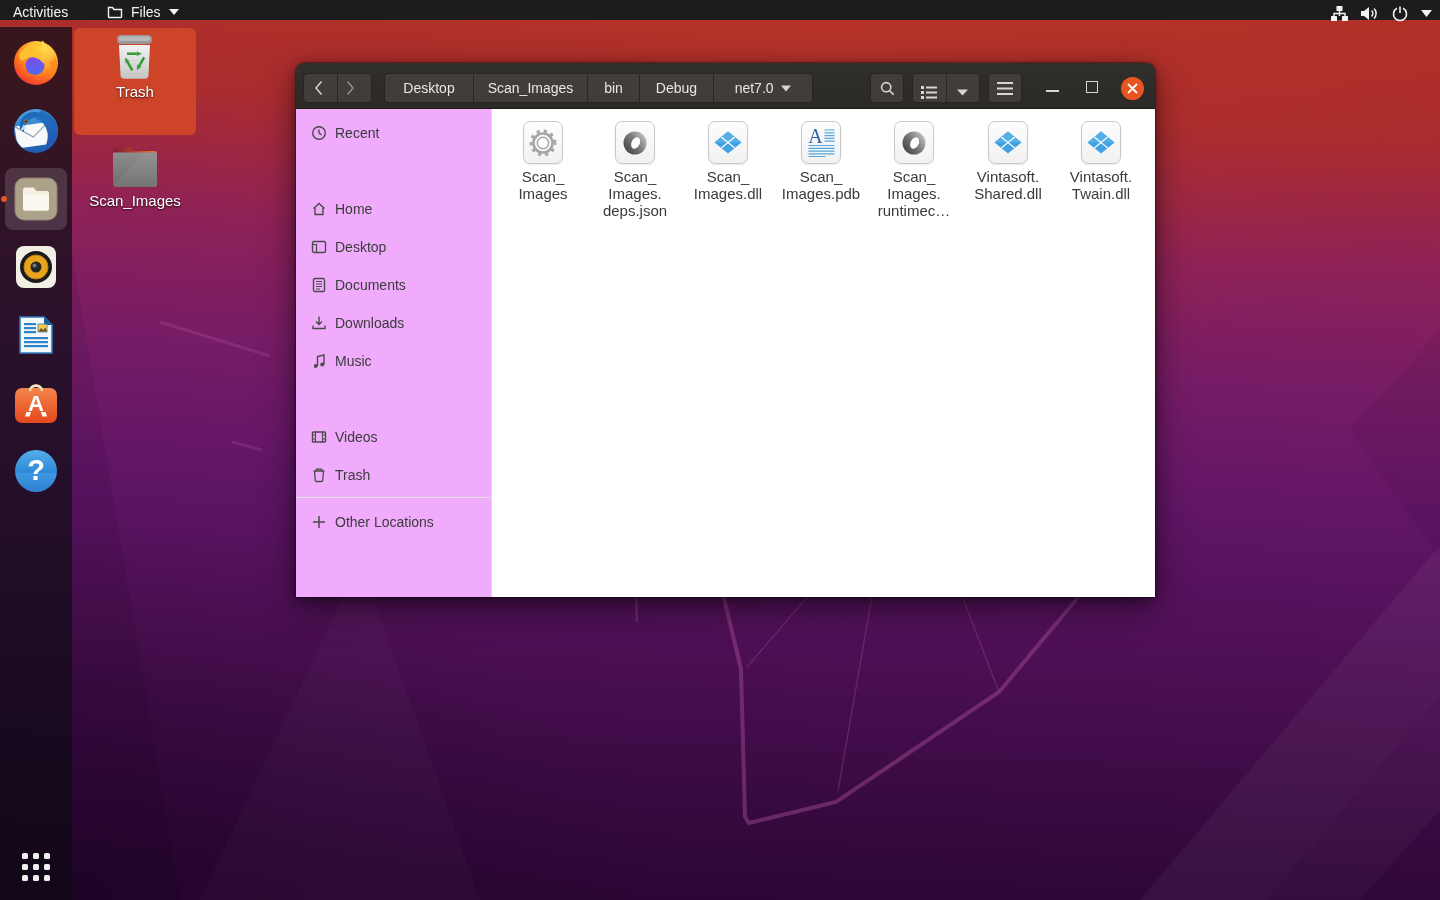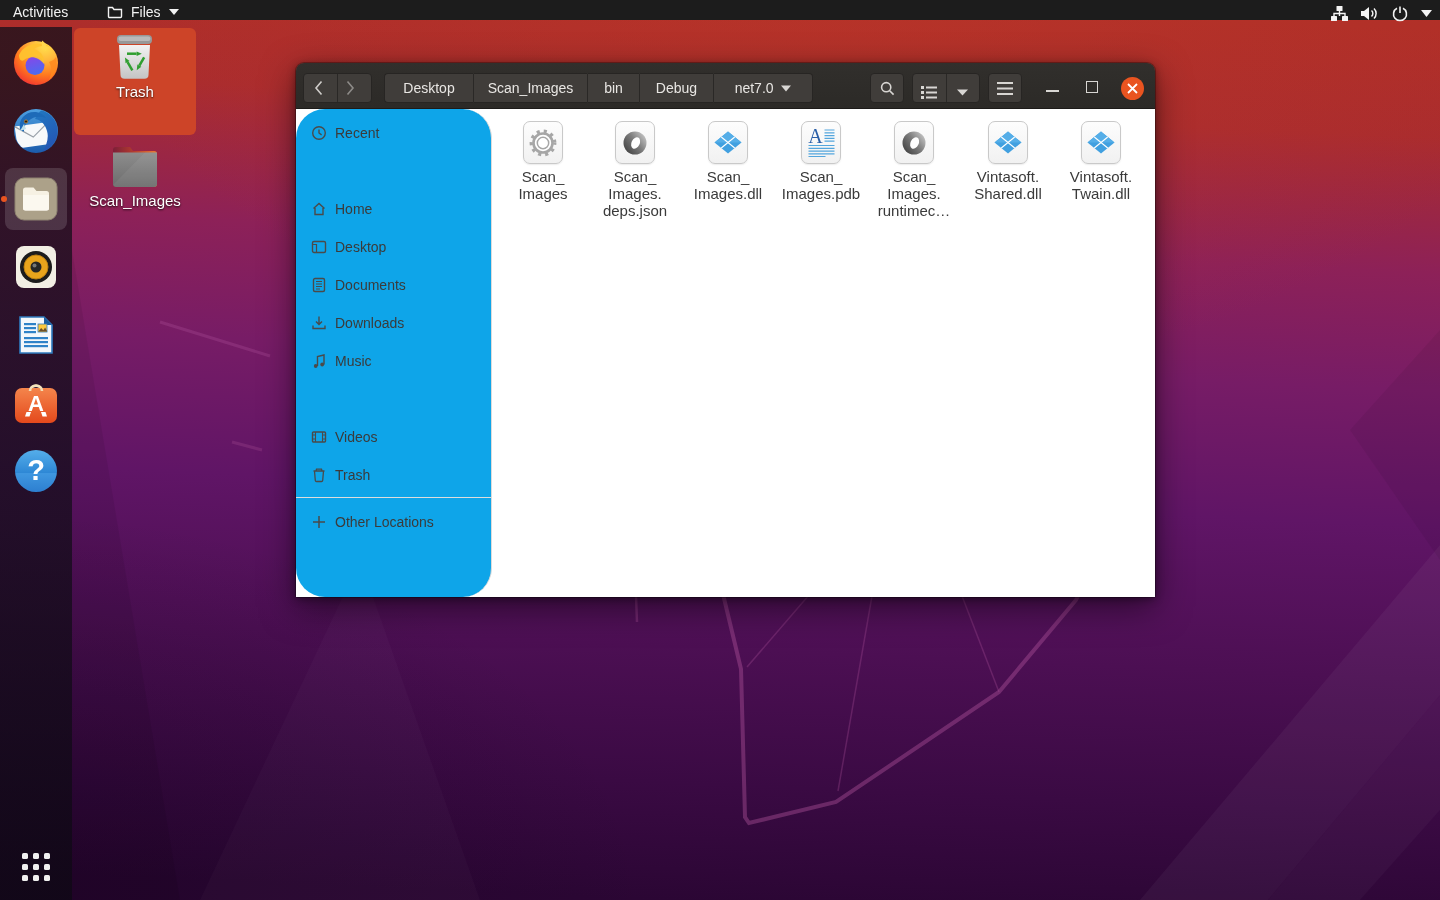--- a/index.html
+++ b/index.html
@@ -25,22 +25,22 @@
 #win{position:absolute;left:259px;top:63px;width:859px;height:534px;z-index:25;
  border-radius:8px 8px 2px 2px;box-shadow:0 0 0 1px rgba(0,0,0,.28),0 10px 34px rgba(0,0,0,.5),0 2px 8px rgba(0,0,0,.4);margin-left:37px;}
 #hdr{position:absolute;left:0;top:0;width:859px;height:46px;border-radius:8px 8px 0 0;
  background:linear-gradient(180deg,#312f2c,#2c2a27);border-bottom:1px solid #1d1b19;}
 .hbtn{position:absolute;top:10px;height:30px;background:#403d3a;border:1px solid #272523;
  border-radius:4px;color:#e8e6e3;font-size:14px;display:flex;align-items:center;justify-content:center;}
 .pseg{position:absolute;top:10px;height:30px;background:#403d3a;border-top:1px solid #272523;
  border-bottom:1px solid #272523;color:#e8e6e3;font-size:14px;display:flex;align-items:center;
  justify-content:center;}
 #body{position:absolute;left:0;top:46px;width:859px;height:488px;background:#fff;}
-#sidebar{position:absolute;left:0;top:0;width:196px;height:488px;background:#0ea5e9;
- border-right:1px solid #dcdbda;border-radius:29px;}
+#sidebar{position:absolute;left:0;top:0;width:196px;height:488px;background:#f0abfc;
+ border-right:1px solid #dcdbda;}
 .srow{position:absolute;left:0;width:196px;height:38px;display:flex;align-items:center;
  color:#3b3b3b;font-size:14px;}
 .srow svg{margin-left:15px;margin-right:8px;flex:0 0 auto;}
 #sep{position:absolute;left:0;top:388px;width:195px;height:1px;background:#dedddc;}
 .cell{position:absolute;width:92px;text-align:center;color:#3a3a3a;font-size:15px;line-height:17px;}
 .card{width:40px;height:43px;margin:0 auto 4px auto;border-radius:7px;border:1px solid #c9c9c9;
  background:linear-gradient(180deg,#fdfdfd,#f1f1f1);display:flex;align-items:center;justify-content:center;box-shadow:0 1px 1.5px rgba(0,0,0,.08);}
 </style></head>
 <body>
 <svg id="wall" viewBox="0 0 1440 900" preserveAspectRatio="none">

